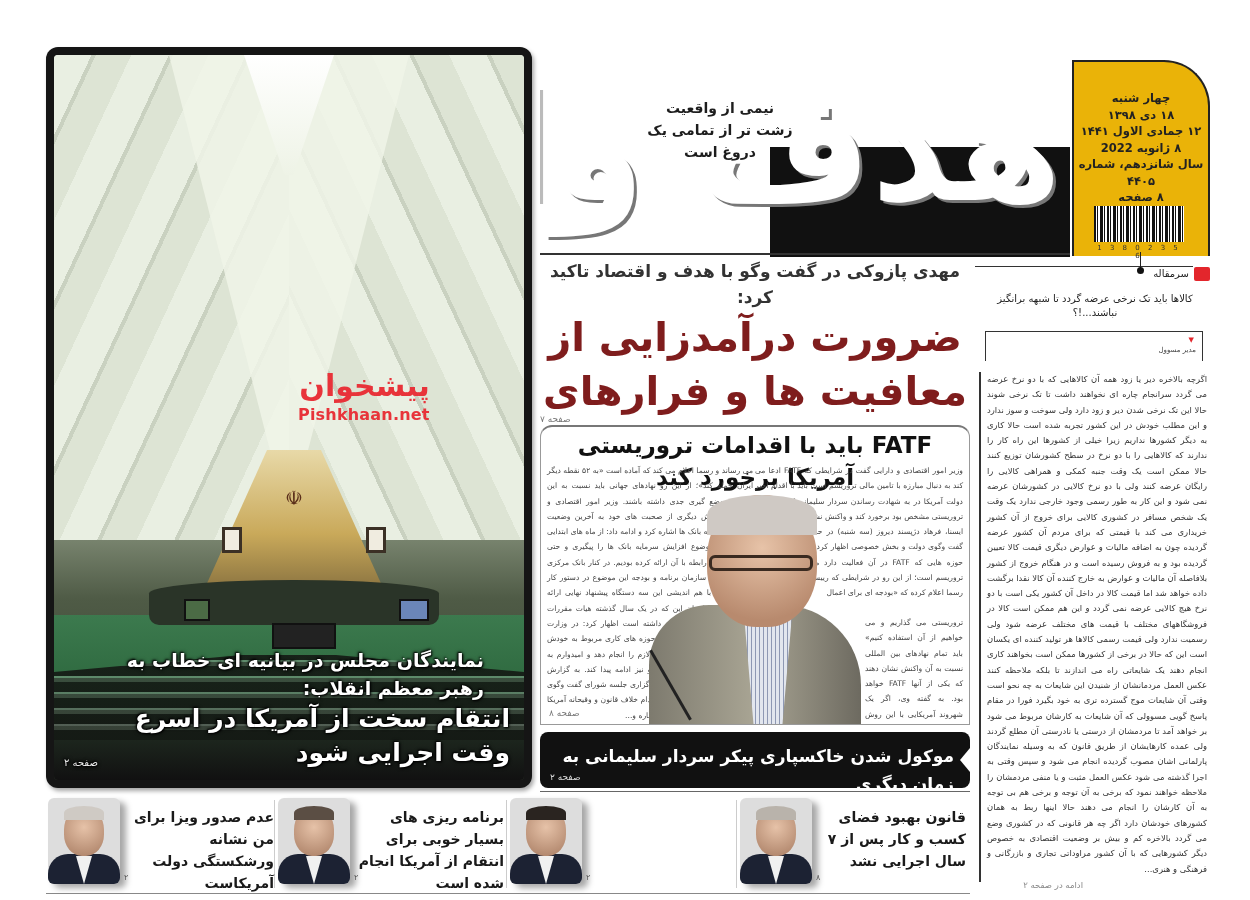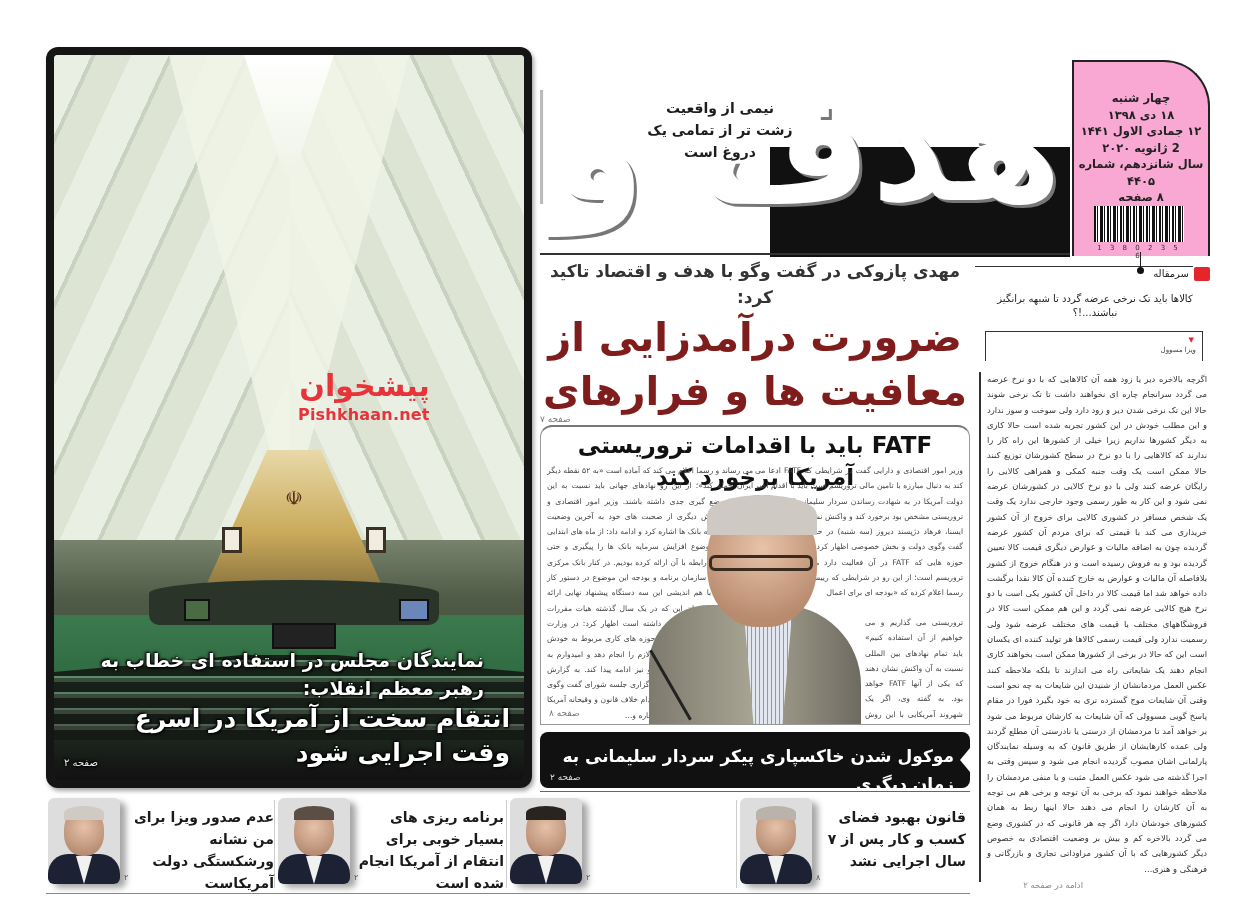--- a/index.html
+++ b/index.html
@@ -80,21 +80,21 @@
   }
   .mast-logo .white { color: #ffffff; text-shadow: 3px 3px 0 #777; }
   .mast-tagline {
     position: absolute; left: 100px; top: 50px; width: 160px; direction: rtl; text-align: center;
     font-size: 14px; font-weight: bold; line-height: 22px; color: #1d1d1d;
   }
   .mast-rule { position: absolute; left: 0; right: 0; bottom: 2px; height: 2px; background: #333; }
 
   
   #issue-box {
-    position: absolute; left: 1072px; top: 60px; width: 138px; height: 196px; background: #f9a8d4;
+    position: absolute; left: 1072px; top: 60px; width: 138px; height: 196px; background: #eab308;
     border-left: 2px solid #222; border-top: 2px solid #222; border-top-right-radius: 46px; border-right: 2px solid #222;
   }
   #issue-box .lines { direction: rtl; text-align: center; padding-top: 28px; font-size: 11.5px; font-weight: bold; line-height: 16.5px; color: #222; }
   .barcode {
     position: absolute; left: 20px; top: 144px; width: 90px; height: 36px;
     background: repeating-linear-gradient(90deg, #111 0 2px, #fff 2px 3px, #111 3px 4px, #fff 4px 6px, #111 6px 9px, #fff 9px 10px, #111 10px 11px, #fff 11px 13px);
   }
   .barcode-num { position: absolute; left: 20px; top: 182px; width: 90px; text-align: center; font-size: 7px; letter-spacing: 3px; color: #333; }
 
   
@@ -183,21 +183,21 @@
     <div class="screen b"></div>
     <div class="screen c"></div>
     <div class="desk-rows"></div>
 
     <div class="watermark">
       <div class="fa">پیشخوان</div>
       <div class="en">Pishkhaan.net</div>
     </div>
 
     <div class="photo-caption">
-      <div class="kicker">نمایندگان مجلس در استفاده ای خطاب به رهبر معظم انقلاب:</div>
+      <div class="kicker">نمایندگان مجلس در بیانیه ای خطاب به رهبر معظم انقلاب:</div>
       <div class="title">انتقام سخت از آمریکا در اسرع وقت اجرایی شود</div>
       <div class="page">صفحه ۲</div>
     </div>
   </div>
 </div>
 
 <div id="masthead">
   <div class="mast-bar">
     <div class="black"></div>
   </div>
@@ -207,21 +207,21 @@
     <div>زشت تر از تمامی یک دروغ است</div>
   </div>
   <div class="mast-rule"></div>
 </div>
 
 <div id="issue-box">
   <div class="lines">
     <div>چهار شنبه</div>
     <div>۱۸ دی ۱۳۹۸</div>
     <div>۱۲ جمادی الاول ۱۴۴۱</div>
-    <div>2 ژانویه ۲۰۲۰</div>
+    <div>۸ ژانویه 2022</div>
     <div>سال شانزدهم، شماره ۴۴۰۵</div>
     <div>۸ صفحه</div>
     <div>۲۰۰۰ تومان</div>
   </div>
   <div class="barcode"></div>
   <div class="barcode-num">1 3 8 0 2 3 5 6</div>
 </div>
 
 <div id="lead">
   <div class="kicker">مهدی پازوکی در گفت وگو با هدف و اقتصاد تاکید کرد:</div>
@@ -254,21 +254,21 @@
 <div class="bar-rule"></div>
 
 <div id="editorial">
   <div class="topline"></div>
   <div class="red-tab"></div>
   <div class="pin"></div>
   <div class="label">سرمقاله</div>
   <div class="title">کالاها باید تک نرخی عرضه گردد تا شبهه برانگیز نباشند...!؟</div>
   <div class="author-box">
     <div class="tri">▼</div>
-    <div class="author">ویزا مسوول</div>
+    <div class="author">مدیر مسوول</div>
   </div>
   <div class="vline"></div>
   <div class="body">اگرچه بالاخره دیر یا زود همه آن کالاهایی که با دو نرخ عرضه می گردد سرانجام چاره ای نخواهند داشت تا تک نرخی شوند حالا این تک نرخی شدن دیر و زود دارد ولی سوخت و سوز ندارد و این مطلب خودش در این کشور تجربه شده است حالا کاری به دیگر کشورها نداریم زیرا خیلی از کشورها این راه کار را ندارند که کالاهایی را با دو نرخ در سطح کشورشان توزیع کنند حالا ممکن است یک وقت جنبه کمکی و همراهی کالایی را رایگان عرضه کنند ولی با دو نرخ کالایی در کشورشان عرضه نمی شود و این کار به طور رسمی وجود خارجی ندارد یک وقت یک شخص مسافر در کشوری کالایی برای خروج از آن کشور خریداری می کند با قیمتی که برای مردم آن کشور عرضه گردیده چون به اضافه مالیات و عوارض دیگری قیمت کالا تعیین گردیده بود و به فروش رسیده است و در هنگام خروج از کشور بلافاصله آن مالیات و عوارض به خارج کننده آن کالا نقدا برگشت داده خواهد شد اما قیمت کالا در داخل آن کشور یکی است با دو نرخ هیچ کالایی عرضه نمی گردد و این هم ممکن است کالا در فروشگاههای مختلف با قیمت های مختلف عرضه شود ولی رسمیت ندارد ولی قیمت رسمی کالاها هر تولید کننده ای یکسان است این که حالا در برخی از کشورها ممکن است بخواهند کاری انجام دهند یک شایعاتی راه می اندازند تا بلکه ملاحظه کنند عکس العمل مردمانشان از شنیدن این شایعات به چه نحو است وقتی آن شایعات موج گسترده تری به خود بگیرد فورا در مقام پاسخ گویی مسوولی که آن شایعات به کارشان مربوط می شود بر خواهد آمد تا مردمشان از درستی یا نادرستی آن مطلع گردند ولی عمده کارهایشان از طریق قانون که به وسیله نمایندگان پارلمانی اشان مصوب گردیده انجام می شود و سپس وقتی به اجرا گذشته می شود عکس العمل مثبت و یا منفی مردمشان را ملاحظه خواهند نمود که برخی به آن توجه و برخی هم بی توجه به آن کارشان را انجام می دهند حالا اینها ربط به همان کشورهای خودشان دارد اگر چه هر قانونی که در کشوری وضع می گردد بالاخره کم و بیش بر وضعیت اقتصادی به خصوص دیگر کشورهایی که با آن کشور مراوداتی تجاری و بازرگانی و فرهنگی و هنری...</div>
   <div class="cont">ادامه در صفحه ۲</div>
 </div>
 
 <div class="teaser" style="left:740px;">
   <div class="thumb">
     <div class="suitc"></div>
     <div class="shirtc"></div>

